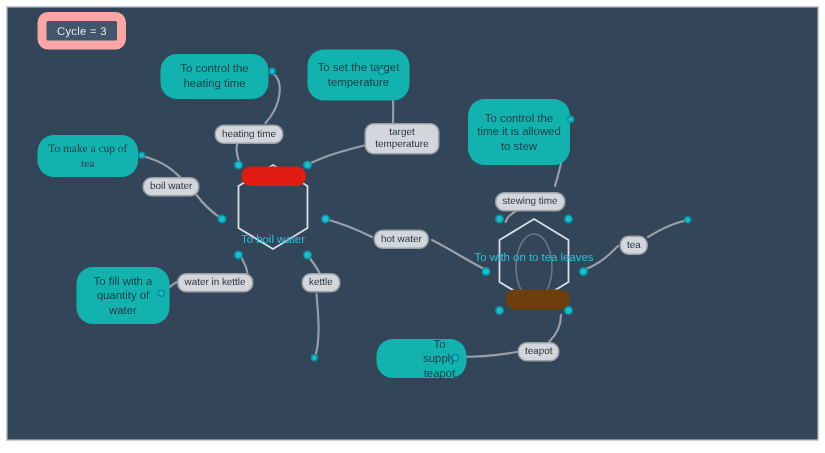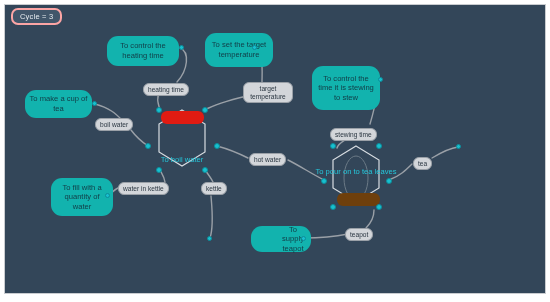--- a/index.html
+++ b/index.html
@@ -2,22 +2,22 @@
 <html><head>
 <meta charset="utf-8">
 <title>Tea Process Diagram</title>
 <style>
   html,body{margin:0;padding:0;background:#f3f3f3;}
   body{font-family:"Liberation Sans",sans-serif;}
   #app{position:relative;width:550px;height:302px;overflow:hidden;background:#ffffff;}
   #canvas-frame{position:absolute;left:4px;top:4px;width:542px;height:290px;
     background:#334659;border:1px solid #c9ccd0;box-sizing:border-box;}
   #canvas-svg{position:absolute;left:0;top:0;width:550px;height:302px;}
-  .cycle-badge{position:absolute;left:11px;top:8px;background:#41566a;
-    border:2px solid #fca5a5;border-radius:7px;color:#e8edf1;
+  .cycle-badge{position:absolute;left:25px;top:8px;background:#41566a;
+    border:6px solid #fca5a5;border-radius:7px;color:#e8edf1;
     font-size:7.5px;padding:2px 7px;letter-spacing:.2px;white-space:nowrap;}
   .goal-box{position:absolute;background:#12b3ae;border-radius:11px;
     color:#123c46;font-size:7.6px;line-height:9.6px;text-align:center;
     display:flex;align-items:center;justify-content:center;padding:3px 4px;
     box-sizing:border-box;}
   .edge-label{position:absolute;background:#d3d6da;border:1px solid #9aa0a7;
     border-radius:6px;color:#2b3742;font-size:6.6px;line-height:8px;
     padding:1.5px 4px;white-space:nowrap;text-align:center;}
   .hex-label{position:absolute;color:#25c6da;font-size:7.6px;line-height:9.4px;
     text-align:center;width:86px;}
@@ -74,36 +74,36 @@
 
   <div class="cycle-badge">Cycle = 3</div>
 
   <div class="goal-box" style="left:107px;top:36px;width:72px;height:30px;">
     <span>To control the heating time</span>
   </div>
   <div class="goal-box" style="left:205px;top:33px;width:68px;height:34px;">
     <span>To set the target temperature</span>
   </div>
   <div class="goal-box" style="left:312px;top:66px;width:68px;height:44px;">
-    <span>To control the time it is stewing to stew</span>
+    <span>To control the time it is allowed to stew</span>
   </div>
-  <div class="goal-box" style="left:25px;top:90px;width:67px;height:28px;">
+  <div class="goal-box" style="left:25px;top:90px;width:67px;height:28px;font-family:Liberation Serif, serif;">
     <span>To make a cup of tea</span>
   </div>
   <div class="goal-box" style="left:51px;top:178px;width:62px;height:38px;">
     <span>To fill with a quantity of water</span>
   </div>
   <div class="goal-box" style="left:251px;top:226px;width:60px;height:26px;padding-left:28px;">
     <span>To supply teapot</span>
   </div>
 
   <div class="hex-label" style="left:139px;top:134px;margin-top:21px;">To boil water</div>
   <div class="bar red" style="left:161px;top:111px;width:43px;height:13px;"></div>
 
-  <div class="hex-label" style="left:313px;top:167px;">To pour on to tea leaves</div>
+  <div class="hex-label" style="left:313px;top:167px;">To with on to tea leaves</div>
   <div class="bar brown" style="left:337px;top:193px;width:43px;height:13px;"></div>
 
   <div class="edge-label" style="left:143px;top:83px;">heating time</div>
   <div class="edge-label" style="left:243px;top:82px;width:40px;white-space:normal;">target temperature</div>
   <div class="edge-label" style="left:330px;top:128px;">stewing time</div>
   <div class="edge-label" style="left:95px;top:118px;">boil water</div>
   <div class="edge-label" style="left:249px;top:153px;">hot water</div>
   <div class="edge-label" style="left:118px;top:182px;">water in kettle</div>
   <div class="edge-label" style="left:201px;top:182px;">kettle</div>
   <div class="edge-label" style="left:345px;top:228px;">teapot</div>

